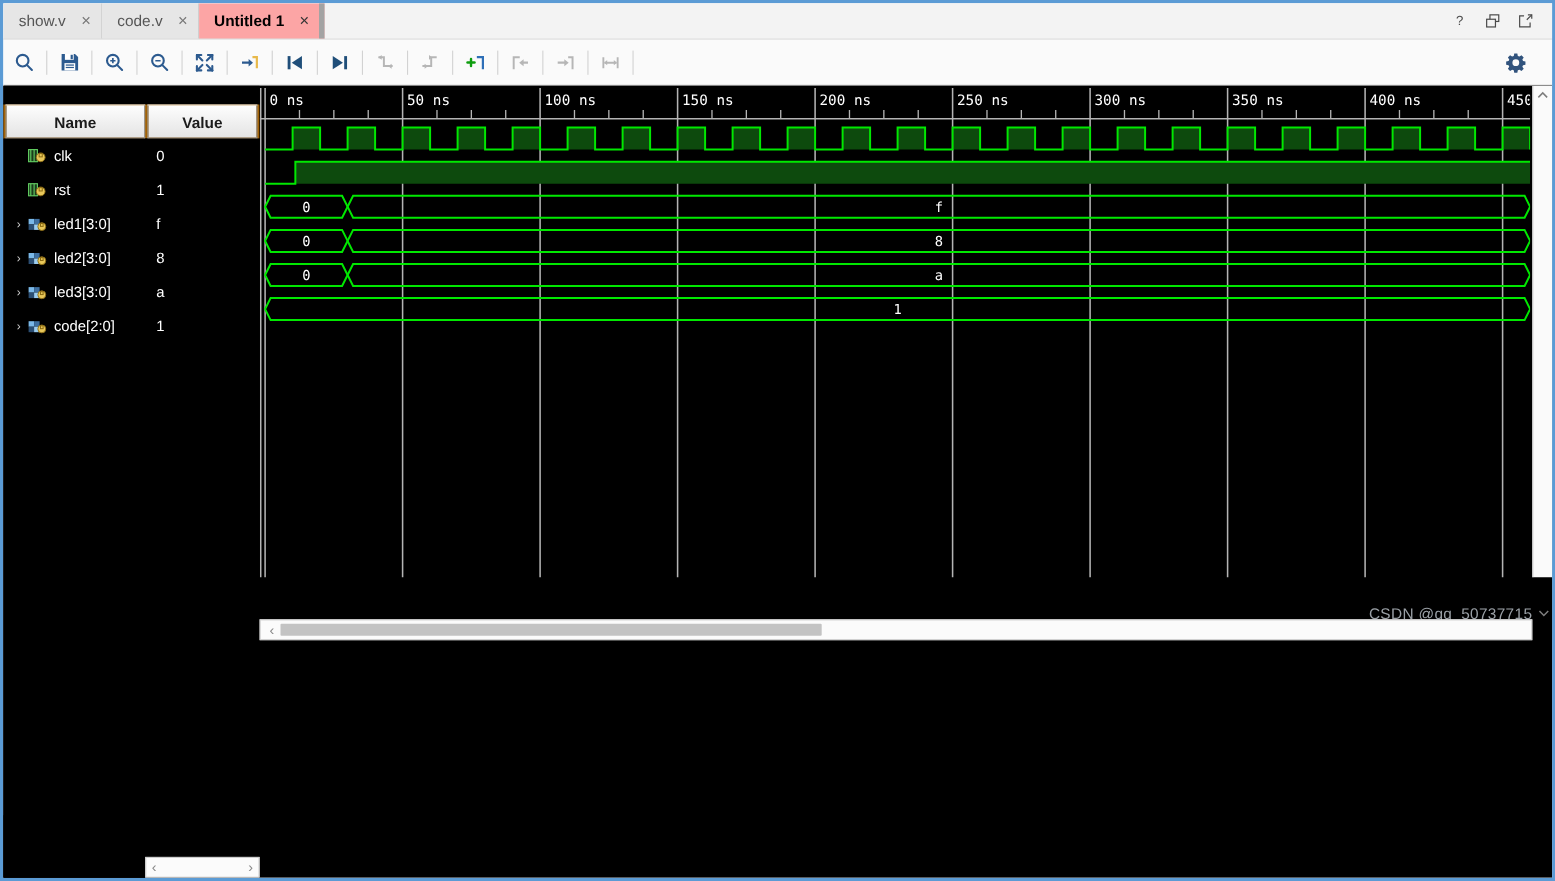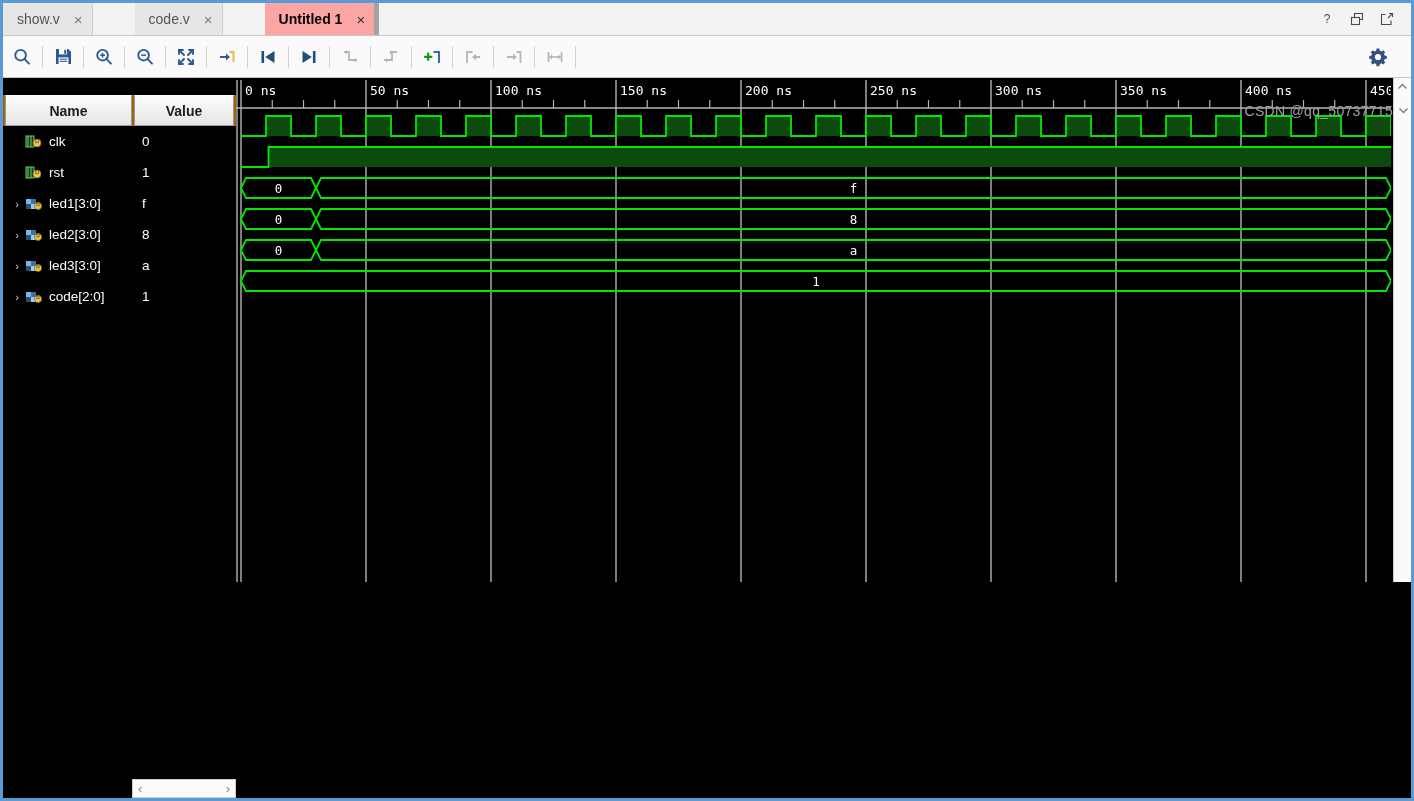--- a/index.html
+++ b/index.html
@@ -18,21 +18,21 @@
     border-top-width: 3px;
     overflow: hidden;
   }
 
   
   .tabbar {
     position: absolute; left: 0; top: 0;
     width: 1408px; height: 33px;
     background: #f3f3f3;
     border-bottom: 1px solid #c8c8c8;
-    display: flex; align-items: flex-start; gap: 42px;
+    display: flex; align-items: flex-start;
   }
   .tab {
     height: 32px;
     display: flex; align-items: center;
     padding: 0 9px 0 14px;
     font-size: 14px;
     color: #555;
     background: #e6e6e6;
     border-right: 1px solid #cfcfcf;
     cursor: pointer;
@@ -166,21 +166,21 @@
     display: flex; align-items: center; justify-content: space-between;
     padding: 0 5px;
     color: #8a8a8a; font-size: 13px;
   }
 
   
   .wavepane {
     flex: 1; height: 504px;
     background: #000;
     position: relative;
-    display: flex; flex-direction: row;
+    display: flex; flex-direction: column;
   }
   .wave-scroll-area { position: relative; flex: 1; overflow: hidden; }
   .wave-canvas {
     position: absolute; left: 0; top: 0;
     width: 1155px; height: 663px;
   }
   .wave-vscroll {
     position: absolute; right: 0; top: 0;
     width: 18px; height: 663px;
     background: #fafafa;

